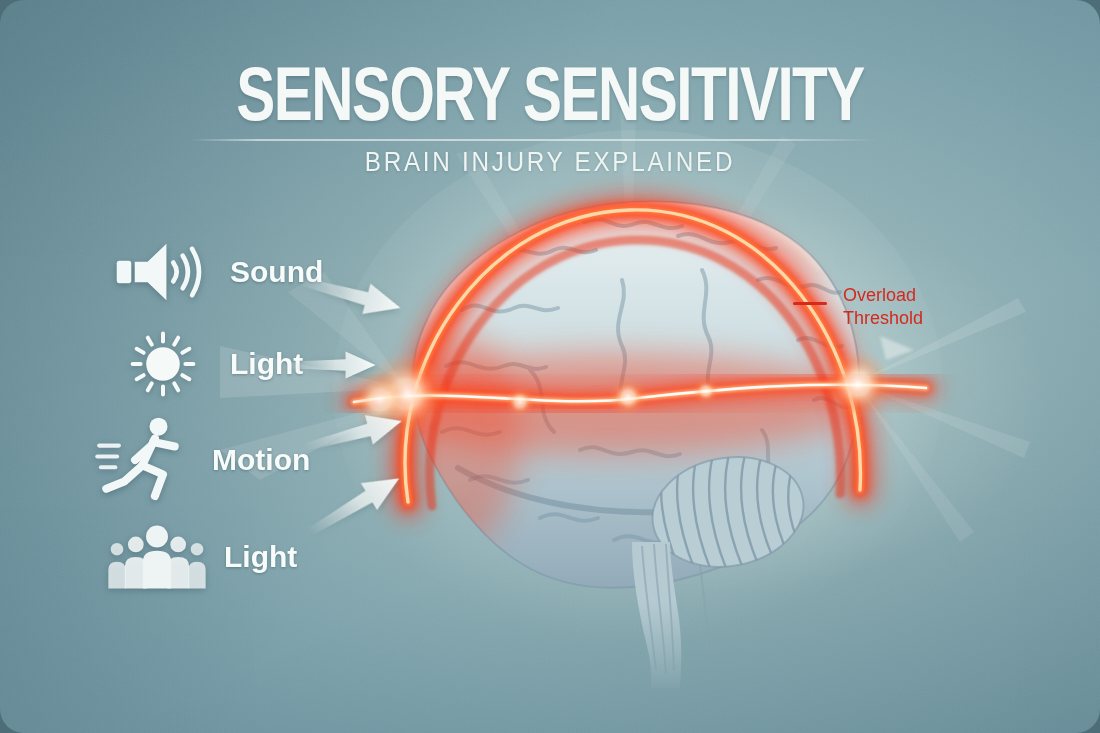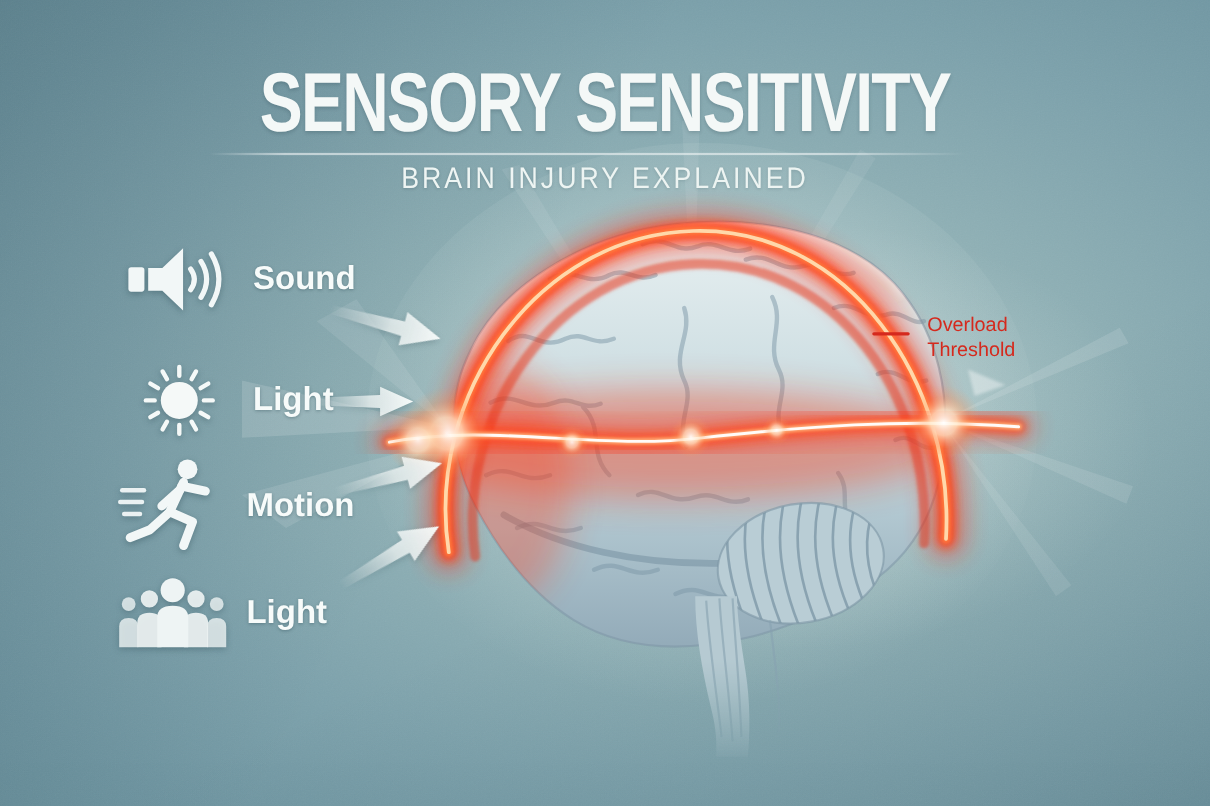--- a/index.html
+++ b/index.html
@@ -4,20 +4,21 @@
 <style>
   html,body{margin:0;padding:0;background:#4d6d78;}
   .stage{
     position:relative;width:1100px;height:733px;overflow:hidden;
     font-family:"Liberation Sans","DejaVu Sans",sans-serif;
     background:
       radial-gradient(42% 38% at 66% 54%, rgba(236,246,242,.30), rgba(236,246,242,0) 70%),
       linear-gradient(118deg, rgba(18,42,53,.16), rgba(18,42,53,0) 42%),
       linear-gradient(335deg, rgba(18,42,53,.10), rgba(18,42,53,0) 38%),
       radial-gradient(95% 85% at 60% 50%, #a5c1c2 0%, #90b1b6 30%, #7da2ac 55%, #6f96a2 76%, #648c98 100%);
+    border-radius: 24px;
   }
   .noise{position:absolute;inset:0;width:100%;height:100%;opacity:.06;pointer-events:none;}
   .title{
     position:absolute;top:56px;left:0;right:0;text-align:center;
     font-size:76px;font-weight:700;letter-spacing:-2px;line-height:1.0;
     color:#f4f8f7;transform:scaleX(.77);transform-origin:50% 50%;
     text-shadow:0 2px 4px rgba(10,35,45,.18);white-space:nowrap;
   }
   .divider{
     position:absolute;top:139px;left:190px;width:688px;height:2px;
@@ -207,21 +208,21 @@
         <circle cx="10" cy="250" r="30" fill="url(#flare)" opacity=".85"></circle>
         <circle cx="150" cy="252" r="15" fill="url(#flare)" opacity=".85"></circle>
         <circle cx="258" cy="247" r="19" fill="url(#flare)" opacity=".9"></circle>
         <circle cx="336" cy="241" r="13" fill="url(#flare)" opacity=".8"></circle>
         <circle cx="488" cy="234" r="34" fill="url(#flare)" opacity=".95"></circle>
         <polygon points="510,186 544,200 516,210" fill="#ffffff" opacity=".4" filter="url(#b2)"></polygon>
       </g>
     </svg>
   </div>
 
-  <div class="stim-row" style="left:112px;top:214px;">
+  <div class="stim-row" style="left:112px;top:232px;">
     <span class="stim-icon">
       <svg width="96" height="70" viewBox="0 0 112 80" fill="#f2f7f7">
         <rect x="2" y="27" width="17" height="26" rx="3"></rect>
         <path d="M23 28 L38 28 L60 7 L60 73 L38 52 L23 52 Z"></path>
         <g fill="none" stroke="#f2f7f7" stroke-width="5.5" stroke-linecap="round">
           <path d="M68 29 Q76 40 68 51"></path>
           <path d="M79 21 Q91 40 79 59"></path>
           <path d="M90 13 Q106 40 90 67"></path>
         </g>
       </svg>
@@ -245,21 +246,21 @@
           <line x1="36" y1="25.8" x2="31" y2="17.1"></line>
             <line x1="50" y1="22" x2="50" y2="12"></line>
           <line x1="64" y1="25.8" x2="69" y2="17.1"></line>
             <line x1="74.2" y1="36" x2="82.9" y2="31"></line>
         </g>
       </svg>
     </span>
     <span class="stim-label">Light</span>
   </div>
 
-  <div class="stim-row" style="left:106px;top:420px;">
+  <div class="stim-row" style="left:94px;top:420px;">
     <span class="stim-icon">
       <svg width="100" height="90" viewBox="0 0 110 100">
         <g stroke="#f2f7f7" stroke-width="4.5" stroke-linecap="round" opacity=".95">
           <line x1="4" y1="34" x2="26" y2="34"></line>
             <line x1="2" y1="46" x2="24" y2="46"></line>
             <line x1="6" y1="58" x2="22" y2="58"></line>
         </g>
         <circle cx="70" cy="13" r="10" fill="#f2f7f7"></circle>
         <g fill="none" stroke="#f2f7f7" stroke-width="9" stroke-linecap="round" stroke-linejoin="round">
           <path d="M66 26 L52 56"></path>

